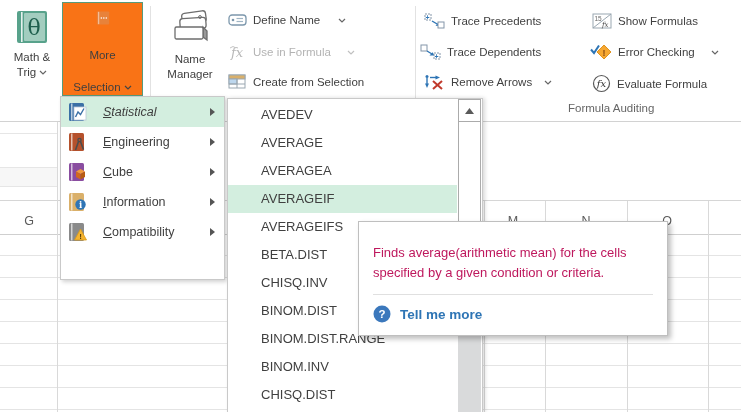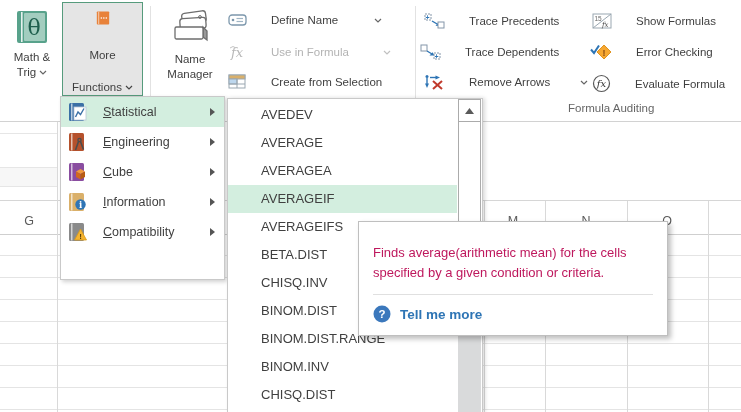--- a/index.html
+++ b/index.html
@@ -14,31 +14,31 @@
   .col-header{position:absolute;top:209px;height:24px;line-height:24px;font-size:12.5px;
      color:#5a5a5a;text-align:center;width:30px;}
 
   
   .ribbon{position:absolute;left:0;top:0;width:741px;height:121px;background:#fff;z-index:2;}
   .ribbon-bottom{position:absolute;left:0;top:121px;width:741px;height:1px;background:#d2d2d2;z-index:2;}
   .sep{position:absolute;top:6px;height:106px;width:1px;background:#e2e2e2;}
   .bigbtn{position:absolute;top:2px;height:92px;display:flex;flex-direction:column;align-items:center;
      justify-content:flex-start;font-size:11.5px;line-height:15px;text-align:center;}
   .bigbtn .bicon{margin-top:8px;margin-bottom:6px;}
-  .bigbtn.green{background:#e5e5e5;border:1px solid #569b7c;gap:17px;}
+  .bigbtn.green{background:#f97316;border:1px solid #569b7c;gap:17px;}
   .lbl-row{display:flex;align-items:center;gap:3px;justify-content:center;}
-  .smallrow{position:absolute;display:flex;align-items:center;gap:24px;font-size:11.5px;white-space:nowrap;}
+  .smallrow{position:absolute;display:flex;align-items:center;gap:6px;font-size:11.5px;white-space:nowrap;}
   .smallrow.disabled{color:#b3b3b3;}
   .group-label{position:absolute;left:568px;top:102px;font-size:11.5px;color:#666;}
 
   
   .menu{position:absolute;left:60px;top:96px;width:163px;height:182px;background:#fff;
      border:1px solid #c9c9c9;box-shadow:2px 2px 4px rgba(0,0,0,.18);z-index:3;}
   .menu-item{position:relative;height:30px;display:flex;align-items:center;font-size:12.5px;color:#3f3f3f;}
-  .menu-item.selected{background:#d3eedf;}
+  .menu-item.selected{background:#d3eedf;font-style:italic;}
   .menu-item .micon{margin-left:7px;width:20px;height:20px;flex:0 0 20px;}
   .menu-item .mlabel{margin-left:15px;}
   .submenu-arrow{position:absolute;right:9px;top:11px;width:0;height:0;
      border-left:5px solid #555;border-top:4px solid transparent;border-bottom:4px solid transparent;}
 
   
   .fnpanel{position:absolute;left:227px;top:98px;width:254px;height:314px;background:#fff;
      border:1px solid #c9c9c9;border-bottom:none;box-shadow:2px 0 4px rgba(0,0,0,.15);z-index:4;}
   .fnitem{position:relative;height:28px;line-height:28px;padding-left:33px;font-size:13px;color:#404040;width:196px;}
   .fnitem.selected{background:#d3eedf;}
@@ -104,21 +104,21 @@
     <div class="bigbtn green" style="left:62px;width:79px">
       <svg class="bicon" width="32" height="34" viewBox="0 0 32 34">
         <rect x="1" y="1" width="30" height="32" rx="2" fill="#e8823a"></rect>
         <rect x="5" y="2" width="1.6" height="30" fill="#ffffff" opacity="0.9"></rect>
         <circle cx="12" cy="17" r="2" fill="#fff"></circle>
           <circle cx="18" cy="17" r="2" fill="#fff"></circle>
           <circle cx="24" cy="17" r="2" fill="#fff"></circle>
       </svg>
       <div>More</div>
       <div class="lbl-row">
-          <span>Functions</span>
+          <span>Selection</span>
         <svg class="chev" width="8" height="5" viewBox="0 0 8 5">
             <polyline points="1,1 4,4 7,1" fill="none" stroke="#444" stroke-width="1.2"></polyline>
           </svg>
       </div>
     </div>
 
     <div class="bigbtn" style="left:152px;width:76px">
       <svg class="bicon" width="42" height="36" viewBox="0 0 42 36">
         <g stroke="#6d6d6d" fill="#fff" stroke-width="1.3">
           <rect x="13" y="2" width="24" height="11" rx="3" transform="rotate(-8 25 8)"></rect>

